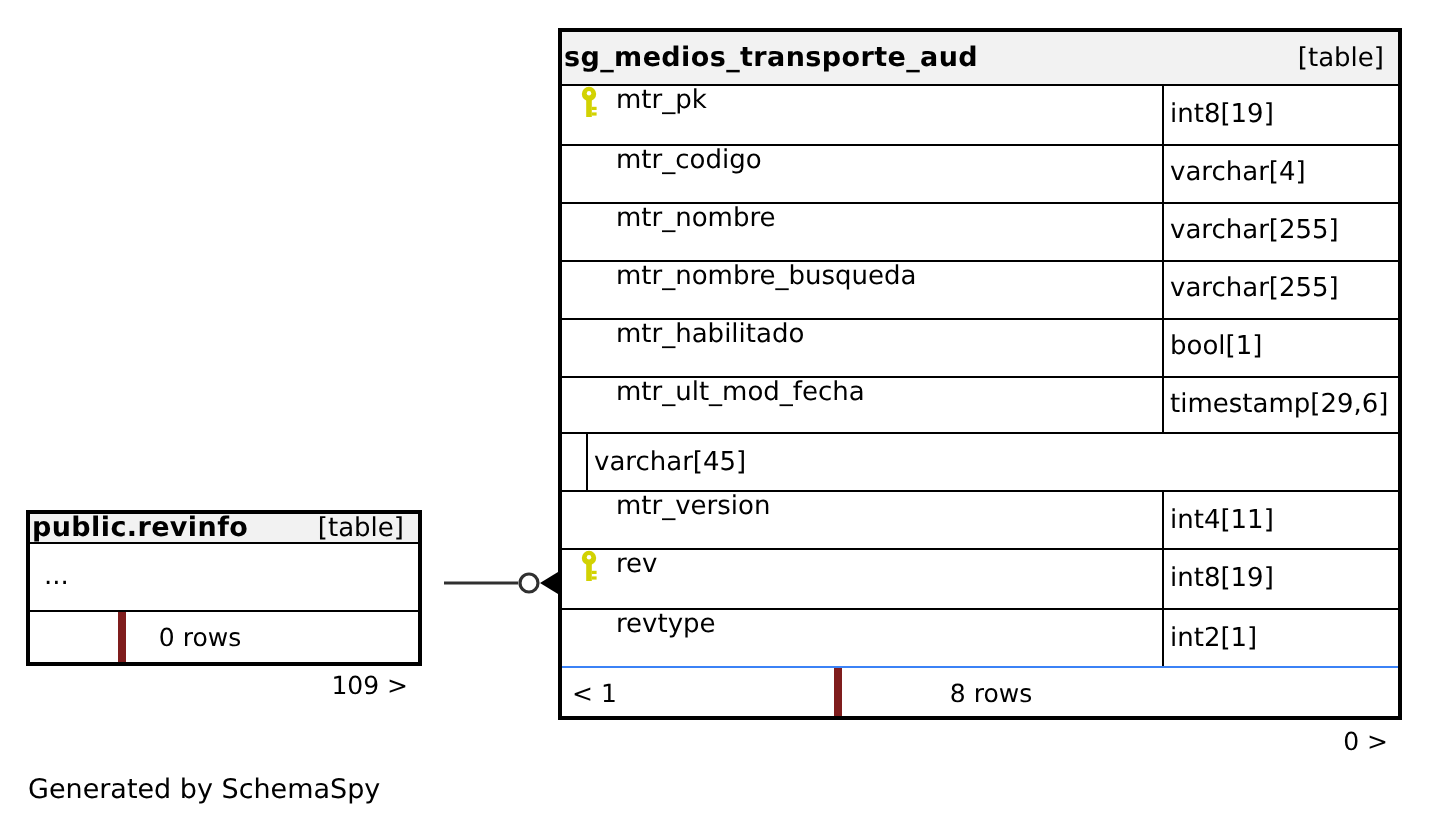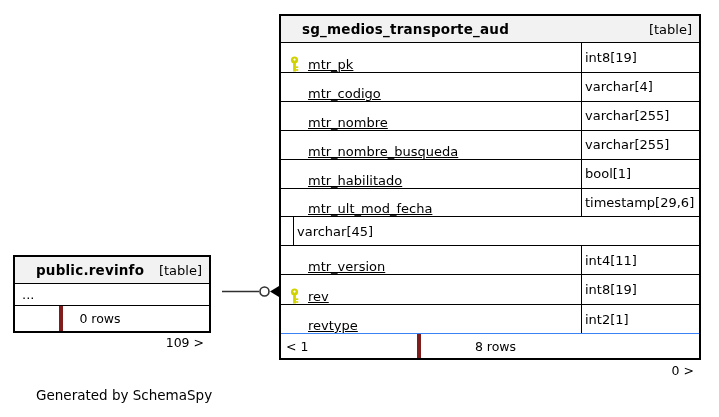--- a/index.html
+++ b/index.html
@@ -23,56 +23,55 @@
     box-sizing: border-box;
     display: flex;
     flex-direction: column;
   }
   .t-header {
     background: #f2f2f2;
     border-bottom: 1px solid #000000;
     display: flex;
     align-items: center;
     justify-content: space-between;
-    padding: 0 7px 0 21px;
+    padding: 0 7px 0 1px;
     box-sizing: border-box;
     flex: 0 0 auto;
   }
   .t-title {
     font-weight: bold;
     font-size: 13.5px;
     letter-spacing: 0.2px;
     white-space: nowrap;
   }
   .t-badge {
     font-size: 13px;
     white-space: nowrap;
   }
   .main-table { left: 279px; top: 14px; width: 422px; height: 346px; }
   .main-table .t-header { height: 27px; }
   .rel-table  { left: 13px;  top: 255px; width: 198px; height: 78px; }
-  .rel-table .t-header { height: 27px; }
+  .rel-table .t-header { height: 15px; }
 
   .t-rows { flex: 1 1 auto; display: flex; flex-direction: column; }
   .trow {
     display: flex;
     flex: 1 1 auto;
     border-bottom: 1px solid #000000;
     box-sizing: border-box;
     align-items: stretch;
     font-size: 13px;
   }
   .trow:last-child { border-bottom: 1px solid #3b82f6; }
   .cell-name {
     width: 288px;
     box-sizing: border-box;
     display: flex;
-    align-items: flex-end;
+    align-items: flex-start;
     padding-left: 8px;
-    text-decoration: underline;
   }
   .key-slot {
     width: 11px;
     margin-right: 8px;
     display: inline-flex;
     align-items: center;
     justify-content: center;
   }
   .cell-type {
     flex: 1;
@@ -122,21 +121,21 @@
 
   .edge {
     position: absolute;
     left: 211px;
     top: 281px;
     width: 70px;
     height: 21px;
   }
   .credit {
     position: absolute;
-    left: 36px;
+    left: 14px;
     top: 387px;
     font-size: 13.5px;
   }
 </style>
 </head>
 <body>
 
 <div class="canvas">
 
   <div class="table-node main-table">

